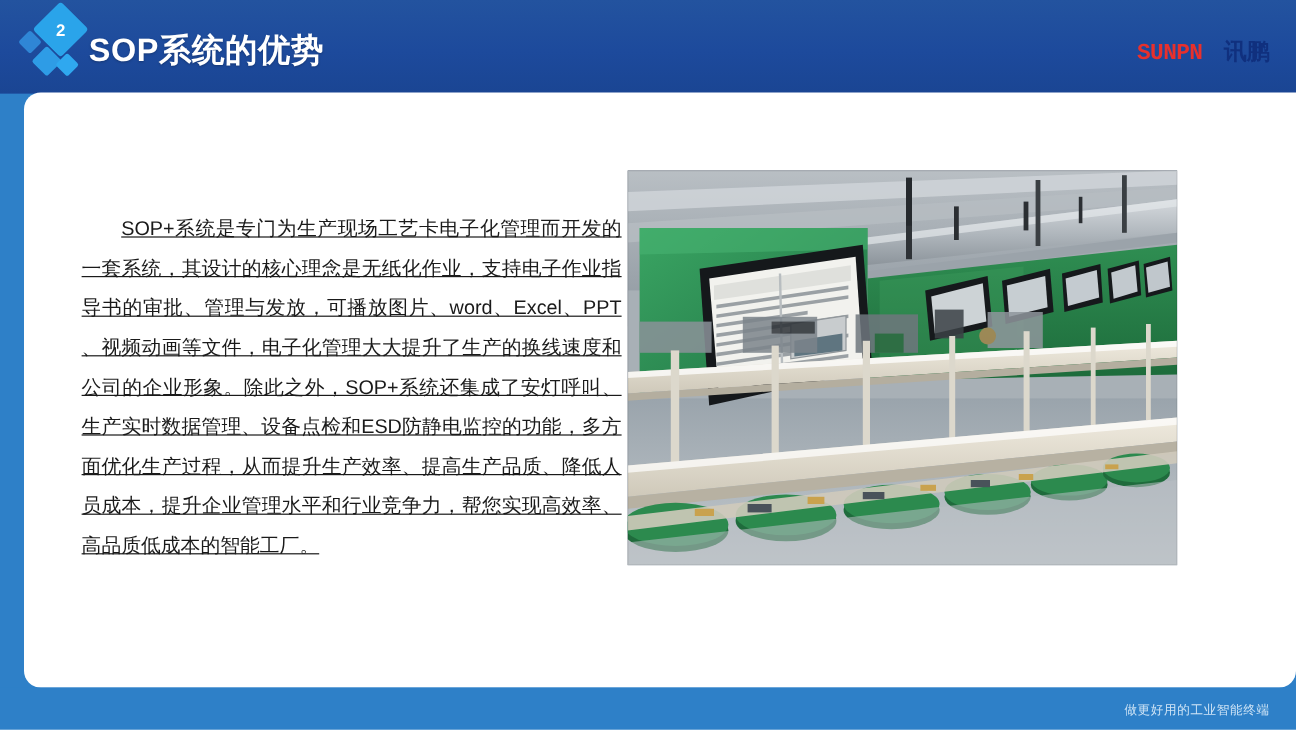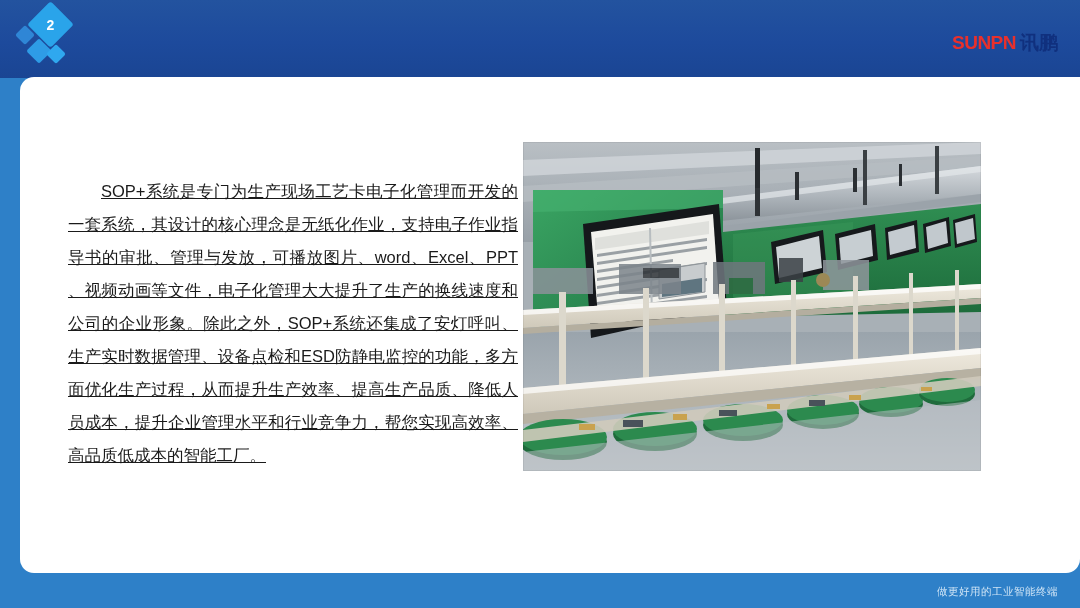--- a/index.html
+++ b/index.html
@@ -46,22 +46,22 @@
     letter-spacing:0.5px;
     text-shadow:0 1px 2px rgba(0,0,0,.25);
     white-space:nowrap;
   }
 
   #brand-logo {
     position:absolute; right:22px; top:30px;
     font-size:19px; font-weight:bold; letter-spacing:0px;
     white-space:nowrap;
   }
-  #brand-en { color:#e8302c; letter-spacing:-0.5px; }
-  #brand-cn { color:#10307e; margin-left:4px;text-align:right; }
+  #brand-en { color:#e8302c; letter-spacing:-0.5px;font-family:Liberation Mono, monospace; }
+  #brand-cn { color:#10307e; margin-left:18px;text-align:right; }
 
   
   #panel {
     position:absolute; left:20px; top:77px;
     width:1060px; height:496px;
     background:#ffffff;
     border-top-left-radius:14px;
     border-bottom-left-radius:14px;
     border-bottom-right-radius:14px;
   }
@@ -107,20 +107,21 @@
 
   <div id="diamond-cluster">
     <div class="dia" id="dia-main">
       <span class="num">2</span>
     </div>
     <div class="dia" id="dia-2"></div>
     <div class="dia" id="dia-3"></div>
     <div class="dia" id="dia-4"></div>
   </div>
 
+  <div id="page-title">SOP系统的优势</div>
 
   <div id="brand-logo">
     <span id="brand-en">SUNPN</span><span id="brand-cn">讯鹏</span>
   </div>
 </div>
 
 <div id="panel">
 
   <p id="body-text">SOP+系统是专门为生产现场工艺卡电子化管理而开发的一套系统，其设计的核心理念是无纸化作业，支持电子作业指导书的审批、管理与发放，可播放图片、word、Excel、PPT 、视频动画等文件，电子化管理大大提升了生产的换线速度和公司的企业形象。除此之外，SOP+系统还集成了安灯呼叫、生产实时数据管理、设备点检和ESD防静电监控的功能，多方面优化生产过程，从而提升生产效率、提高生产品质、降低人员成本，提升企业管理水平和行业竞争力，帮您实现高效率、高品质低成本的智能工厂。</p>
 

